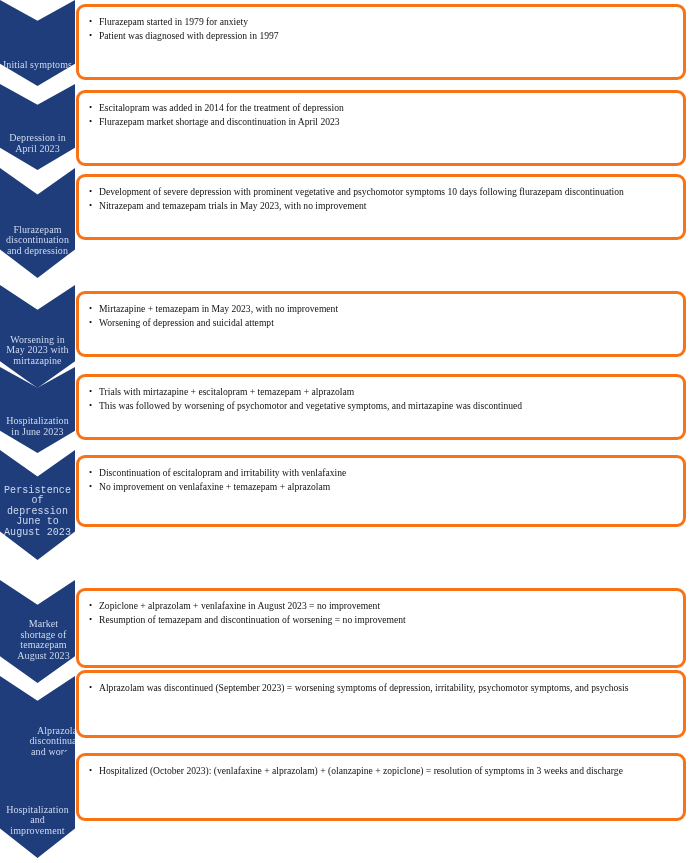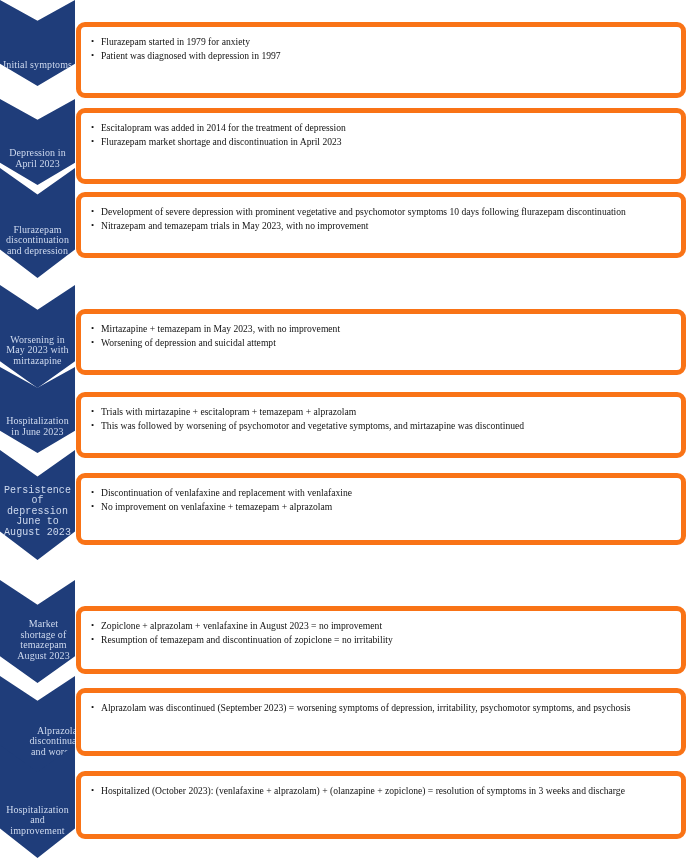--- a/index.html
+++ b/index.html
@@ -37,25 +37,24 @@
     box-sizing:border-box;
   }
   .chevron.tall .chevron-label{padding-bottom:22px;}
 
   
   .box{
     position:absolute;
     left:76px;
     right:4px;
     background:#ffffff;
-    border:5px solid #f97316;
+    border:3px solid #f97316;
     border-radius:9px;
     box-sizing:border-box;
     padding:8px 6px 6px 10px;
-    margin-top:18px;
   }
   .box ul{
     list-style:none;
     margin:0;padding:0;
   }
   .box li{
     position:relative;
     padding-left:10px;
     font-size:9.6px;
     line-height:13.2px;
@@ -78,21 +77,21 @@
   <div class="chevron" style="top:0px;height:86px;">
     <div class="chevron-label">Initial symptoms</div>
   </div>
   <div class="box" style="top:4px;height:76px;">
     <ul>
       <li>Flurazepam started in 1979 for anxiety</li>
       <li>Patient was diagnosed with depression in 1997</li>
     </ul>
   </div>
 
-  <div class="chevron" style="top:99px;height:86px;">
+  <div class="chevron" style="top:84px;height:86px;">
     <div class="chevron-label">Depression in April 2023</div>
   </div>
   <div class="box" style="top:90px;height:76px;">
     <ul>
       <li>Escitalopram was added in 2014 for the treatment of depression</li>
       <li>Flurazepam market shortage and discontinuation in April 2023</li>
     </ul>
   </div>
 
   <div class="chevron tall" style="top:168px;height:110px;">
@@ -123,32 +122,32 @@
       <li>Trials with mirtazapine + escitalopram + temazepam + alprazolam</li>
       <li>This was followed by worsening of psychomotor and vegetative symptoms, and mirtazapine was discontinued</li>
     </ul>
   </div>
 
   <div class="chevron tall" style="top:450px;height:110px;font-family:Liberation Mono, monospace;">
     <div class="chevron-label">Persistence of depression June to August 2023</div>
   </div>
   <div class="box" style="top:455px;height:72px;">
     <ul>
-      <li>Discontinuation of venlafaxine and replacement with venlafaxine</li>
+      <li>Discontinuation of escitalopram and irritability with venlafaxine</li>
       <li>No improvement on venlafaxine + temazepam + alprazolam</li>
     </ul>
   </div>
 
   <div class="chevron tall" style="top:580px;height:103px;padding-left:12px;">
     <div class="chevron-label">Market shortage of temazepam August 2023</div>
   </div>
-  <div class="box" style="top:588px;height:68px;">
+  <div class="box" style="top:588px;height:80px;">
     <ul>
       <li>Zopiclone + alprazolam + venlafaxine in August 2023 = no improvement</li>
-      <li>Resumption of temazepam and discontinuation of zopiclone = no irritability</li>
+      <li>Resumption of temazepam and discontinuation of worsening = no improvement</li>
     </ul>
   </div>
 
   <div class="chevron tall" style="top:676px;height:103px;padding-left:47px;">
     <div class="chevron-label">Alprazolam discontinuation and worsening</div>
   </div>
   <div class="box" style="top:670px;height:68px;">
     <ul>
       <li>Alprazolam was discontinued (September 2023) =  worsening symptoms of depression, irritability, psychomotor symptoms, and psychosis</li>
     </ul>

